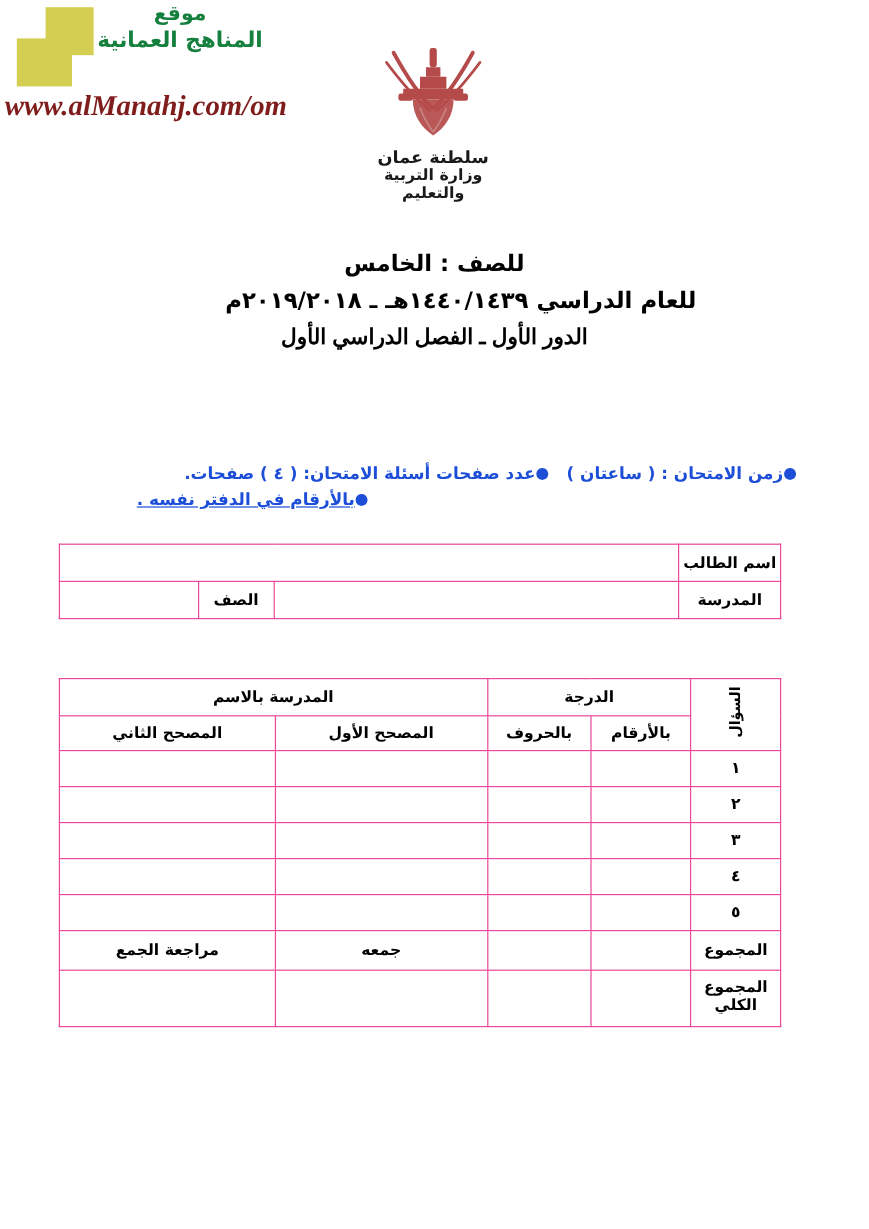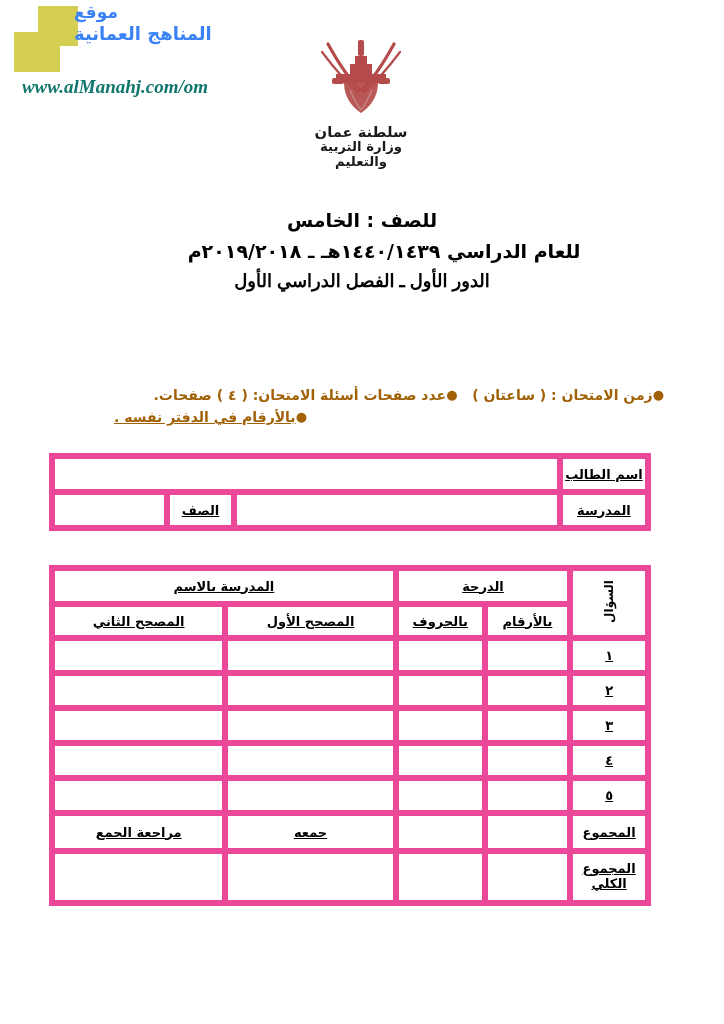--- a/index.html
+++ b/index.html
@@ -36,41 +36,41 @@
     position: absolute;
     background: #d4cf52;
   }
   .site-mark .glyph .b1 { left: 24px; top: 0px;  width: 40px; height: 40px; }
   .site-mark .glyph .b2 { left: 0px;  top: 26px; width: 46px; height: 40px; }
   .site-mark .brand {
     position: absolute;
     right: 14px;
     top: 2px;
     width: 152px;
-    text-align: left;
-    font-family: "DejaVu Sans", sans-serif;
-    font-weight: bold;
-    color: #3b82f6;
+    text-align: center;
+    font-family: "DejaVu Sans", sans-serif;
+    font-weight: bold;
+    color: #15803d;
     line-height: 1.22;
     direction: rtl;
   }
   .site-mark .brand .l1 { font-size: 17px; display:block; }
   .site-mark .brand .l2 { font-size: 18px; display:block; }
   .site-mark .url {
     position: absolute;
     left: 4px;
     top: 76px;
     width: 222px;
     text-align: center;
     direction: ltr;
     font-family: "Liberation Serif", serif;
     font-weight: bold;
     font-style: italic;
-    font-size: 19px;
-    color: #0f766e;
+    font-size: 24px;
+    color: #7f1d1d;
     white-space: nowrap;
   }
 
   
   .emblem {
     position: absolute;
     left: 296px;
     top: 34px;
     width: 130px;
     height: 135px;
@@ -124,21 +124,21 @@
   .info {
     position: absolute;
     left: 60px;
     top: 384px;
     width: 604px;
     direction: rtl;
     text-align: right;
     font-family: "DejaVu Sans", sans-serif;
     font-weight: bold;
     font-size: 14px;
-    color: #a16207;
+    color: #1d4ed8;
   }
   .info .line1 { line-height: 22px; white-space: nowrap; }
   .info .line2 {
     line-height: 22px;
     text-align: left;
     padding-left: 54px;
     white-space: nowrap;
   }
   .info .line2 .u { text-decoration: underline; }
   .bullet {
@@ -150,27 +150,26 @@
   
   table.doc {
     position: absolute;
     border-collapse: collapse;
     direction: rtl;
     font-family: "DejaVu Sans", sans-serif;
     color: #000;
     background: #fff;
   }
   table.doc td, table.doc th {
-    border: 6px solid #ec4899;
+    border: 1px solid #ec4899;
     padding: 0;
     font-weight: bold;
     font-size: 13px;
     text-align: center;
     vertical-align: middle;
-    text-decoration: underline;
   }
 
   
   #student-table {
     left: 49px;
     top: 453px;
     width: 602px;
   }
   #student-table td { height: 30px; }
   #student-table td.lbl { width: 84px; }

